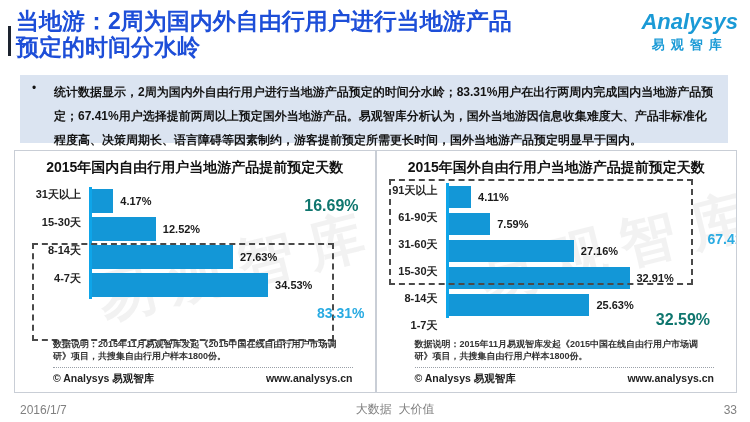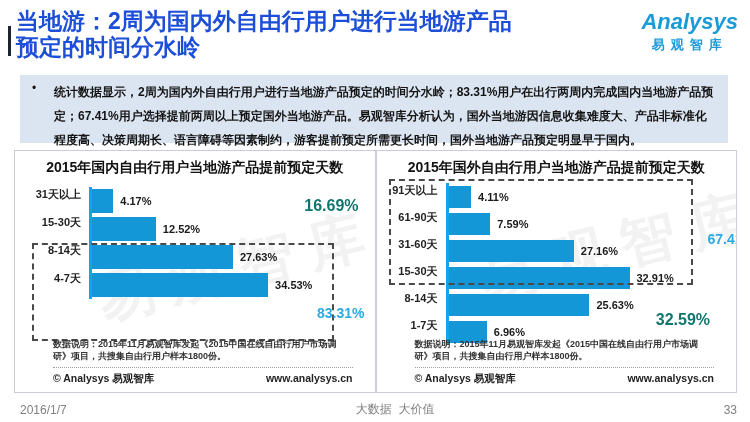--- a/index.html
+++ b/index.html
@@ -176,24 +176,20 @@
             </div>
             <div class="row">
               <span class="cat">8-14天</span>
               <span class="track">
                 <span class="bar" style="width: 140.965px; background: rgb(19, 151, 215);"></span>
                 <span class="val">25.63%</span>
               </span>
             </div>
             <div class="row">
               <span class="cat">1-7天</span>
-              <span class="track">
-                <span class="bar" style="width: 38.28px; background: rgb(19, 151, 215);"></span>
-                <span class="val">6.96%</span>
-              </span>
             </div>
           </div>
         <div class="dashed-box"></div>
         <div class="ann ann-blue">67.41%</div>
         <div class="ann ann-dark">32.59%</div>
       </div>
       <div class="note">
         <p class="note-text">数据说明：2015年11月易观智库发起《2015中国在线自由行用户市场调研》项目，共搜集自由行用户样本1800份。</p>
         <div class="copy-row">
           <span>© Analysys 易观智库</span>

